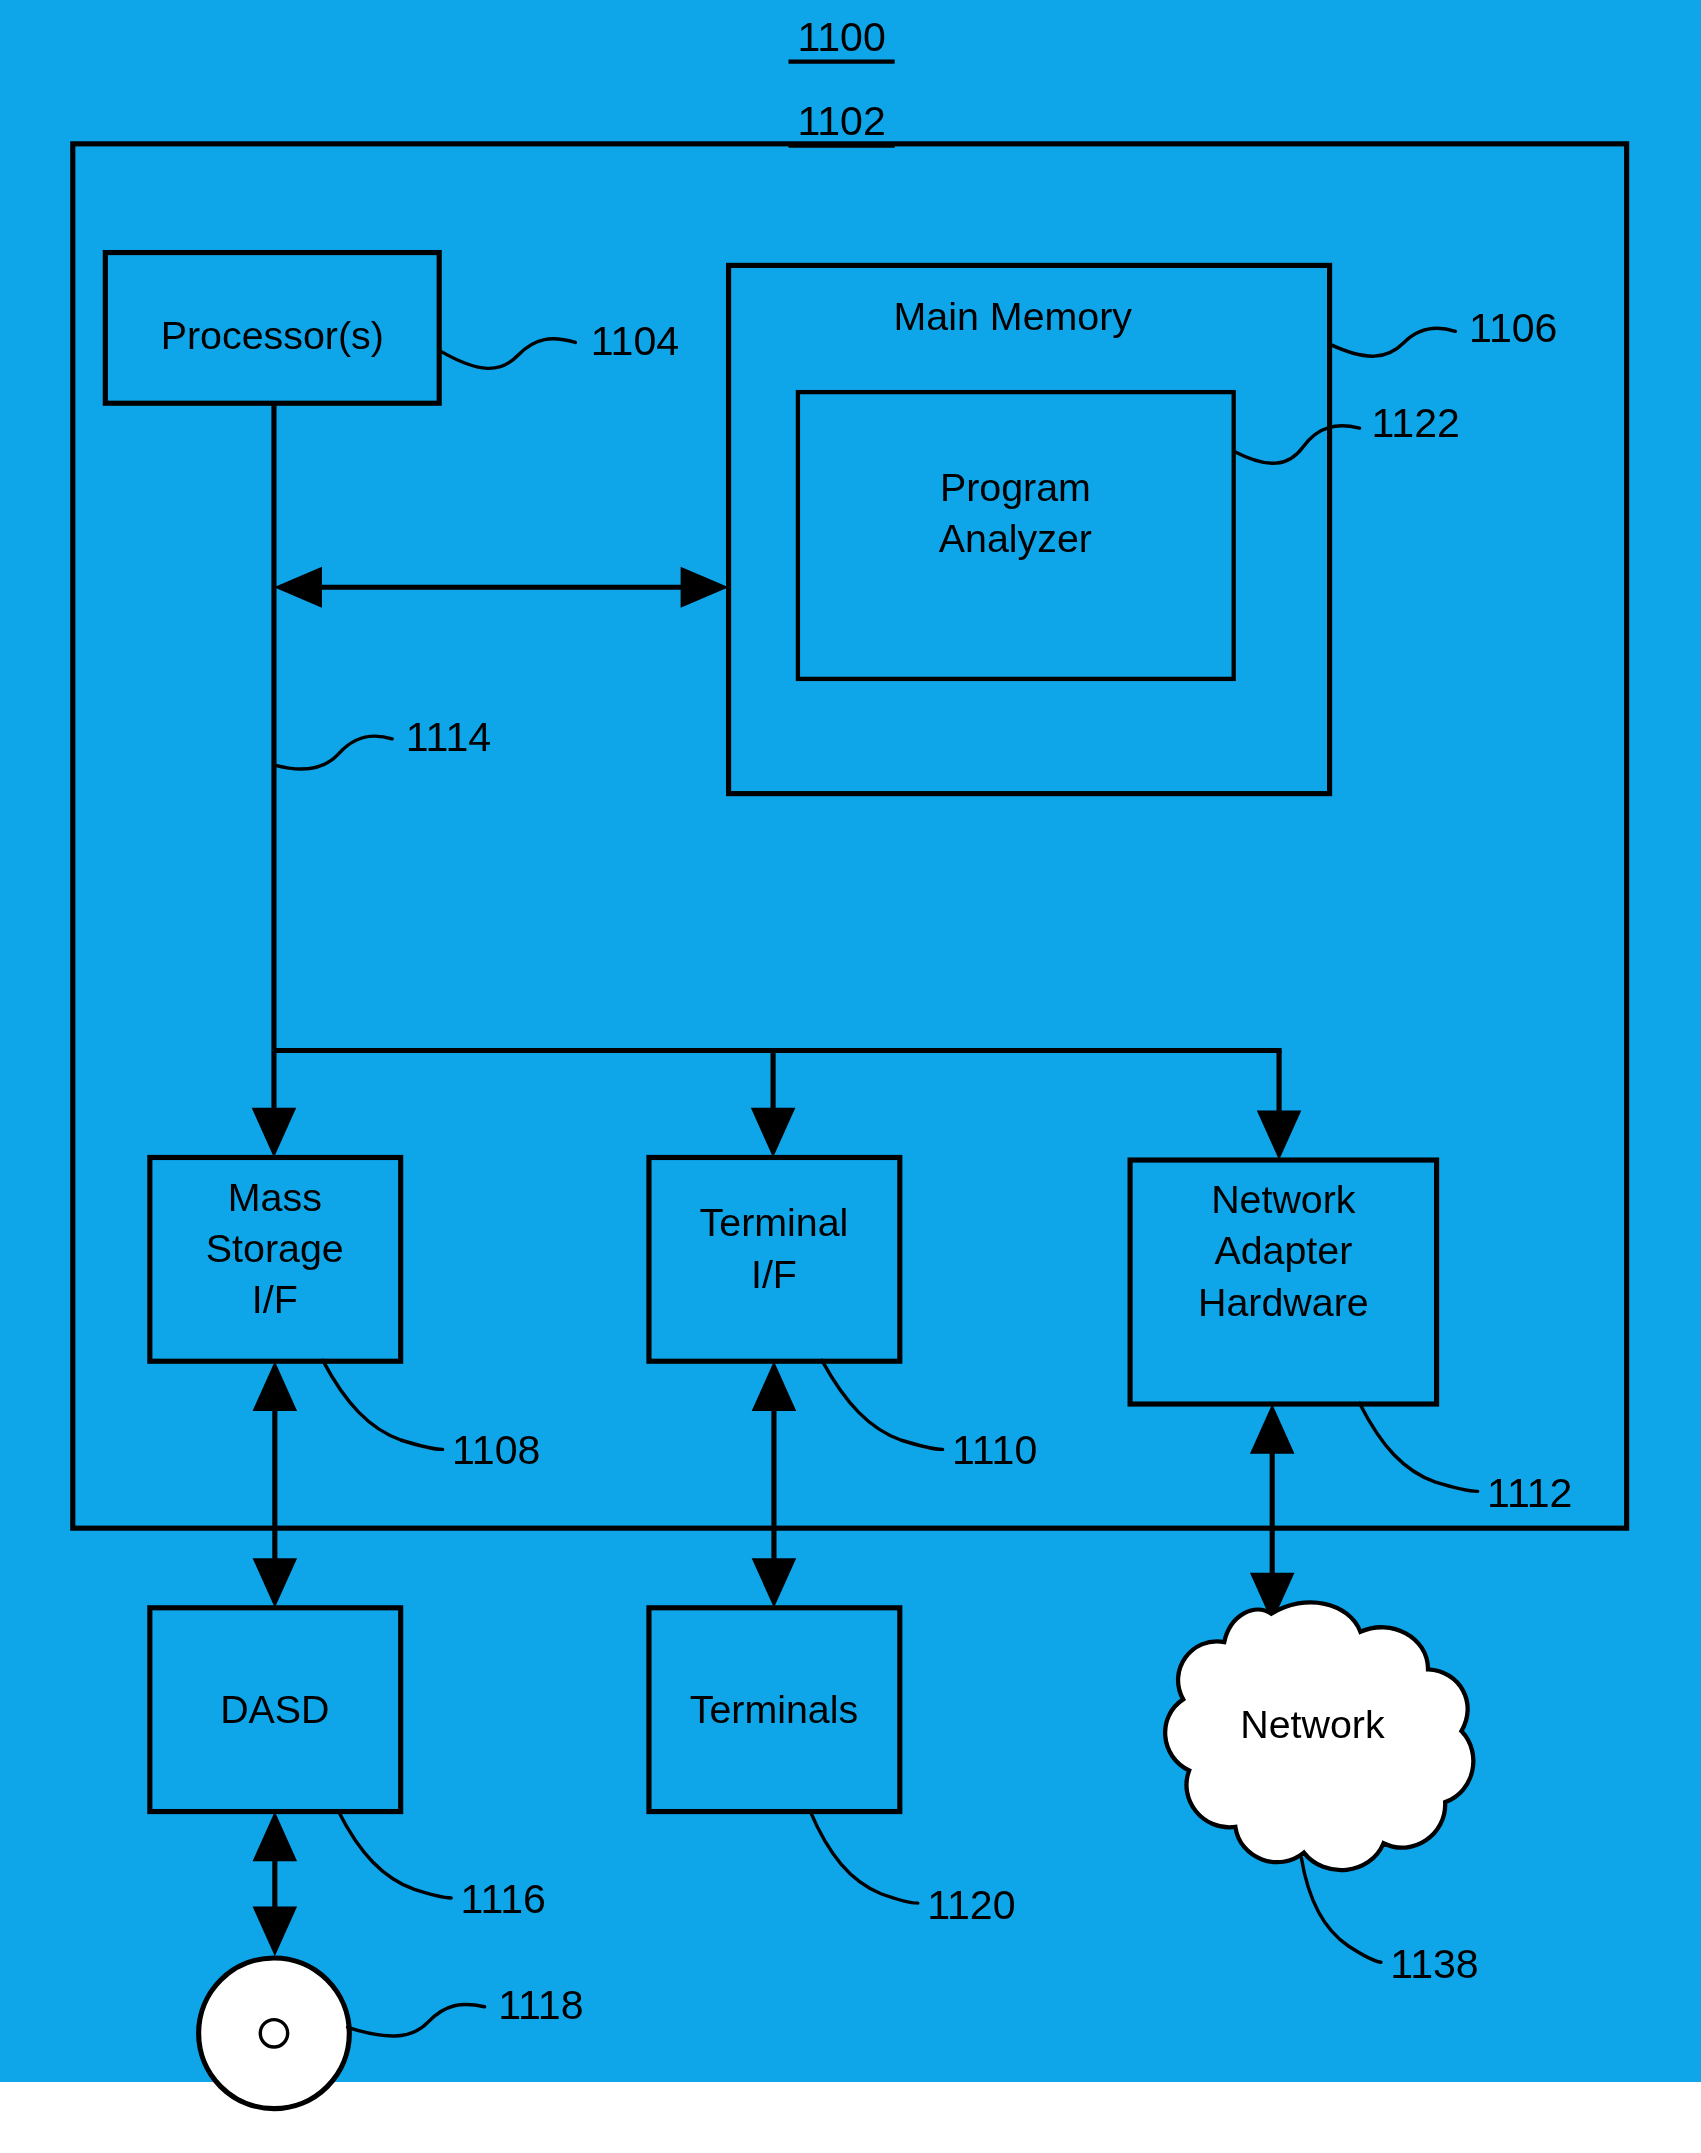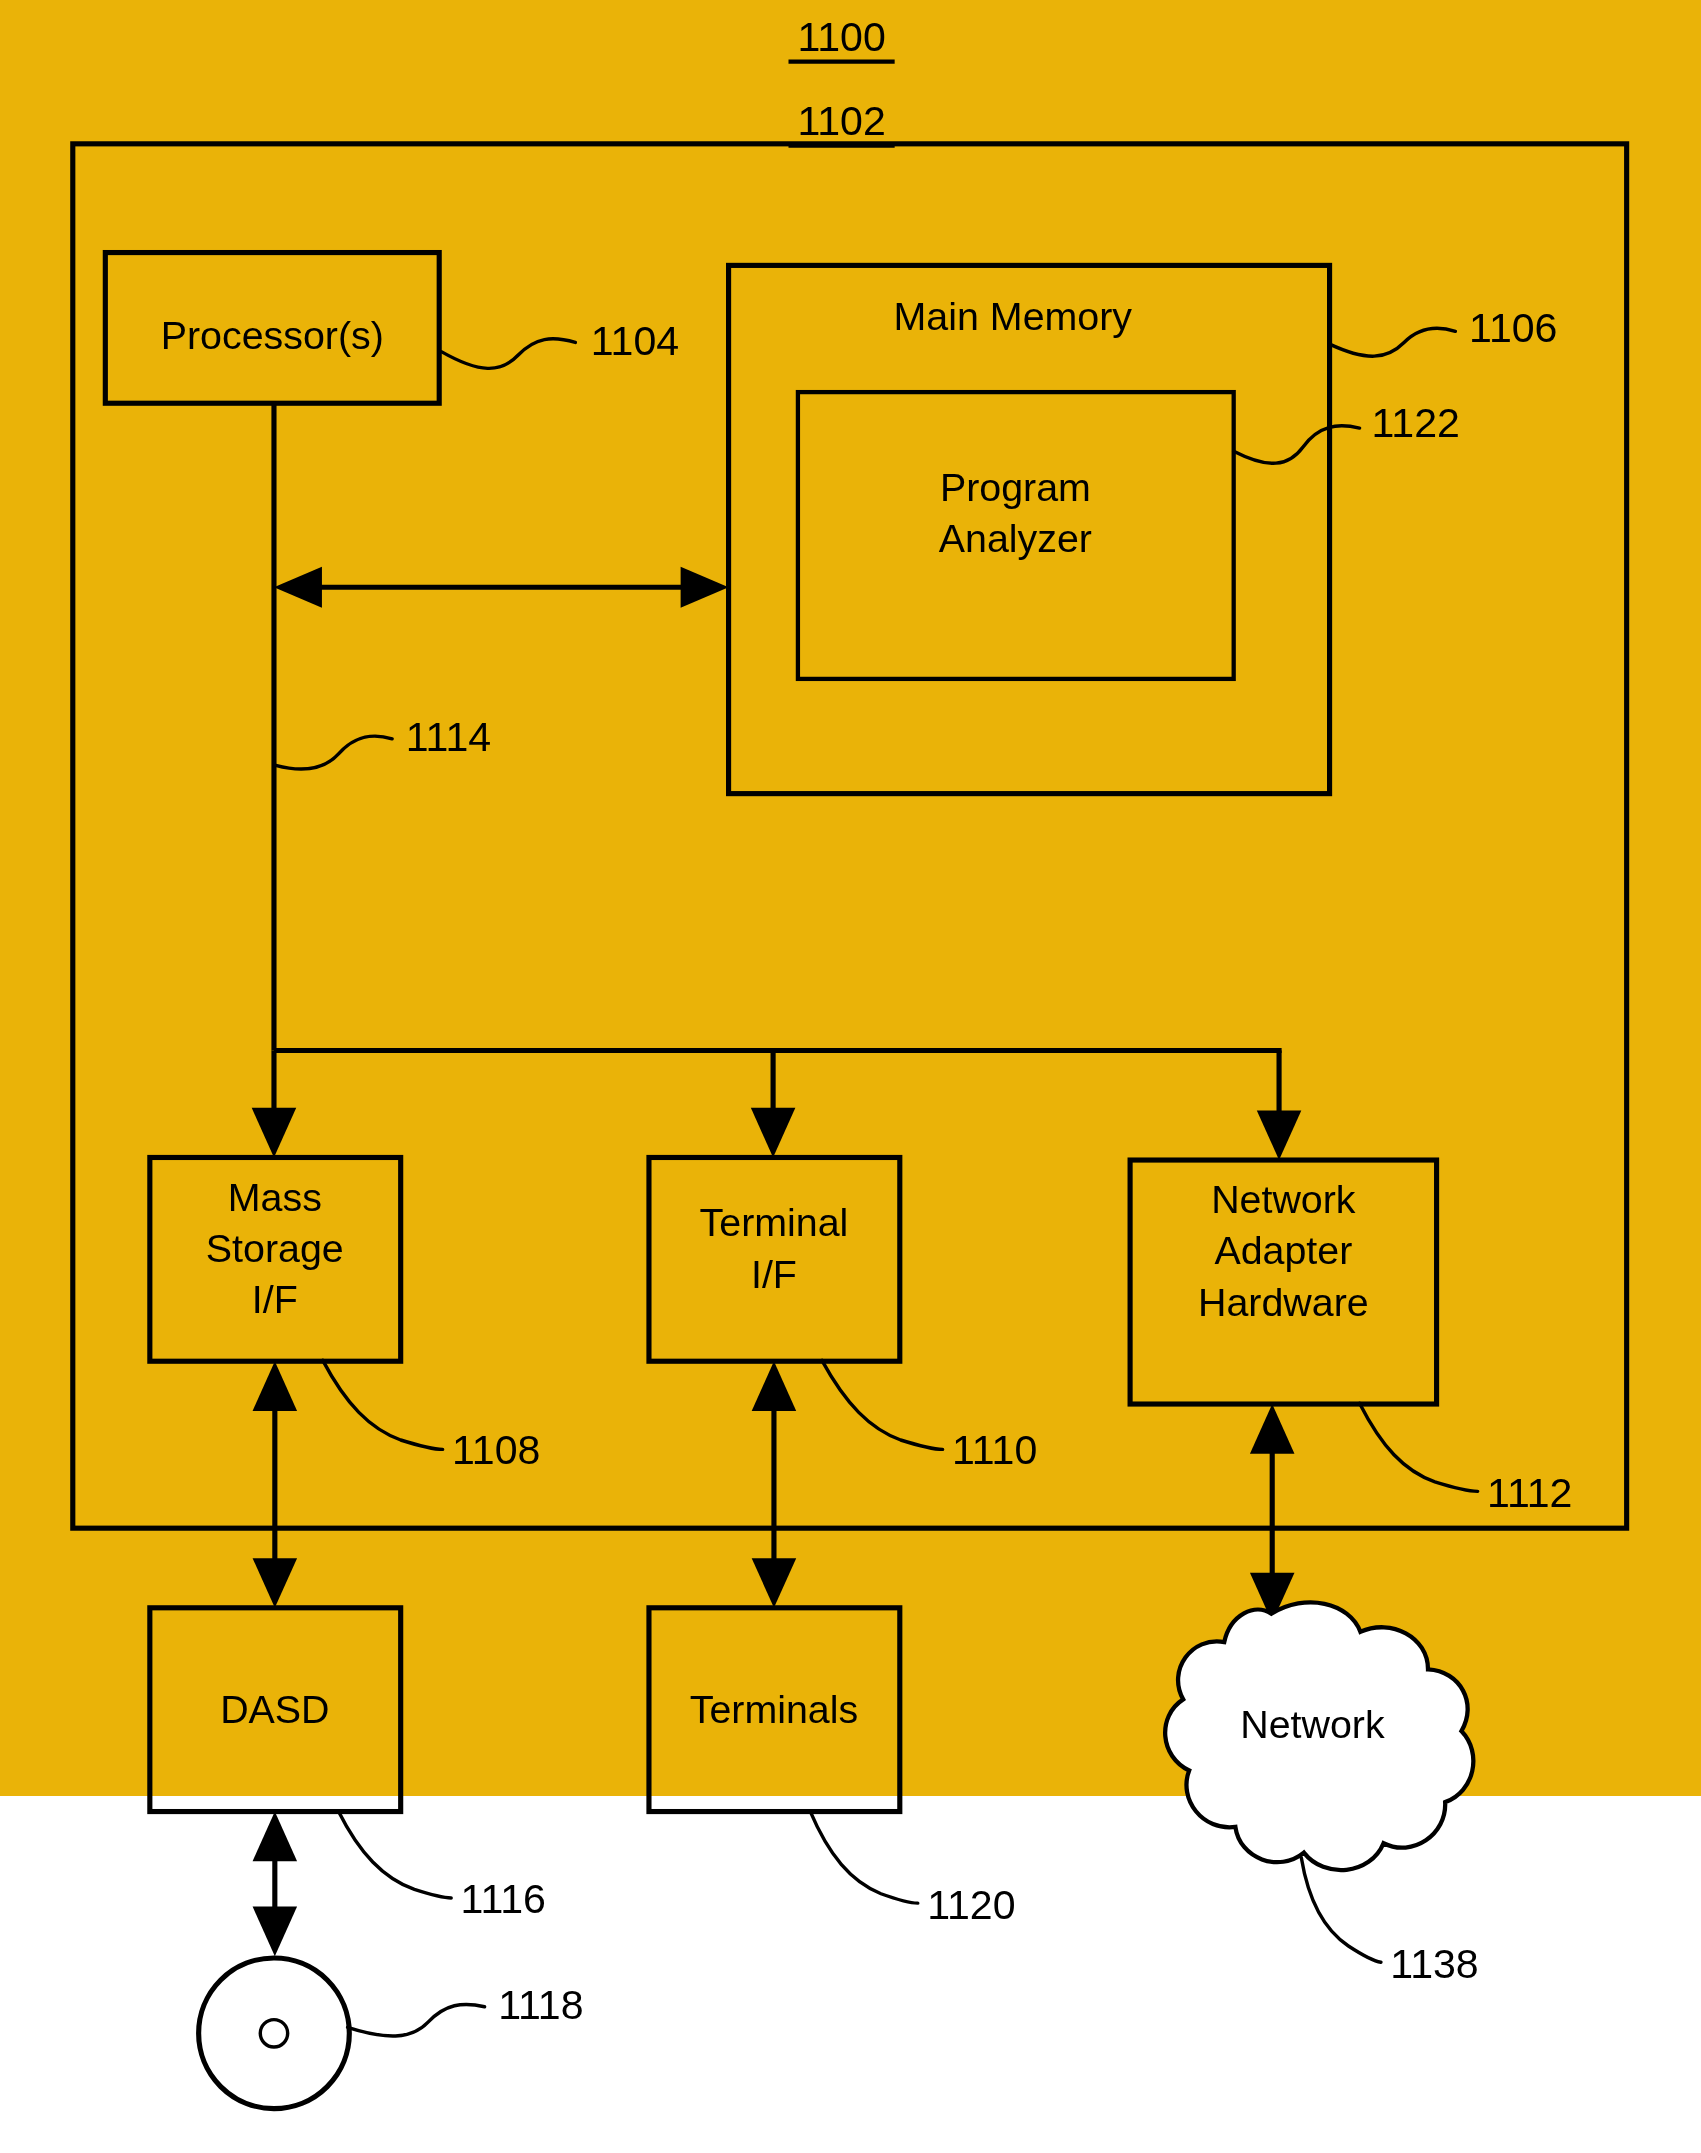--- a/index.html
+++ b/index.html
@@ -10,22 +10,22 @@
   }
   body {
     width: 1702px;
     height: 2154px;
     font-family: "Liberation Sans", sans-serif;
     overflow: hidden;
   }
   #diagram-root {
     position: relative;
     width: 1702px;
-    height: 1796px;
-    background: #eab308;
+    height: 2082px;
+    background: #0ea5e9;
   }
   svg#figure {
     display: block;
     width: 1702px;
     height: 2154px;
   }
   .box-outline {
     fill: none;
     stroke: #000000;
     stroke-width: 6;

